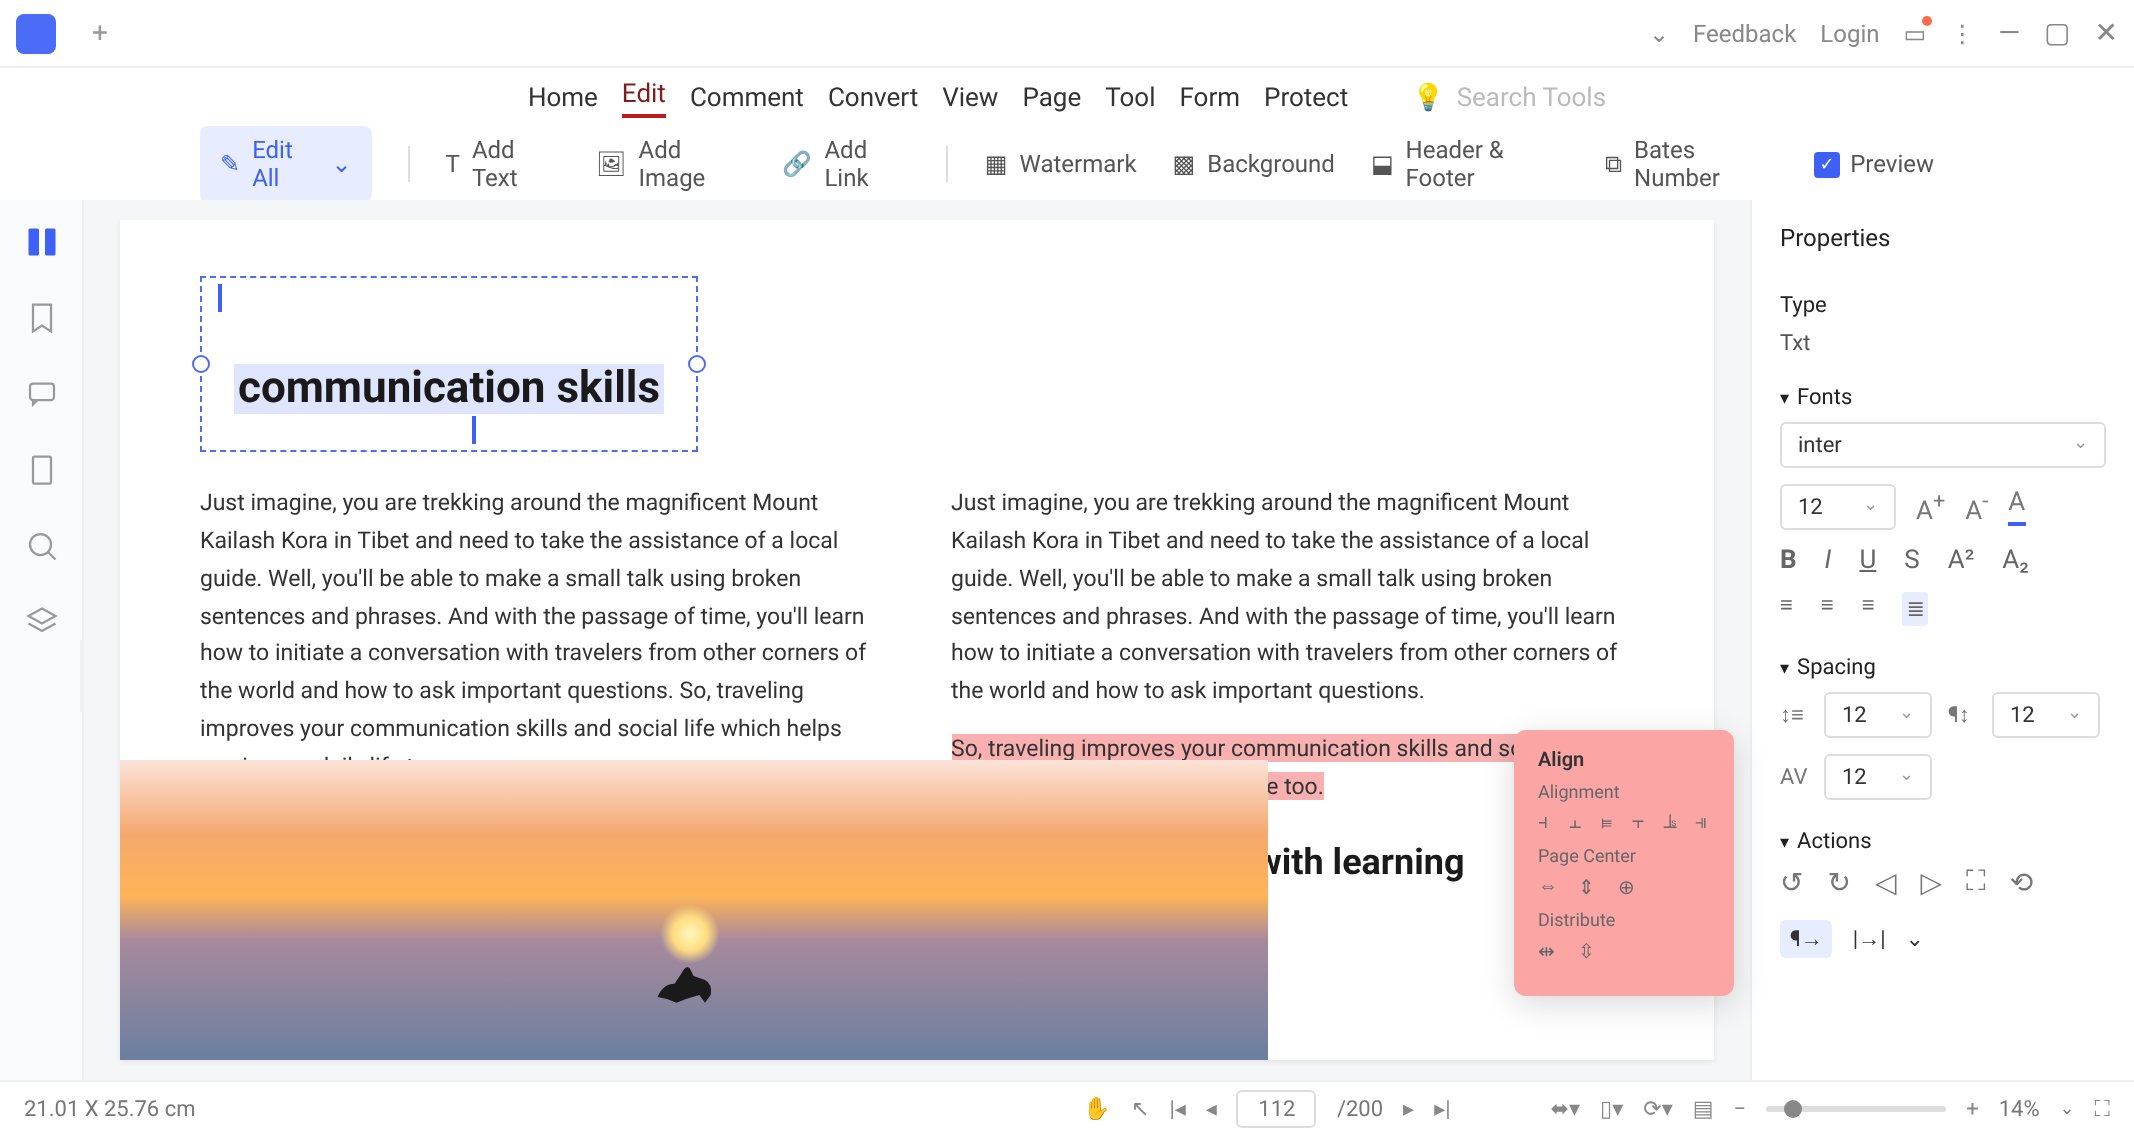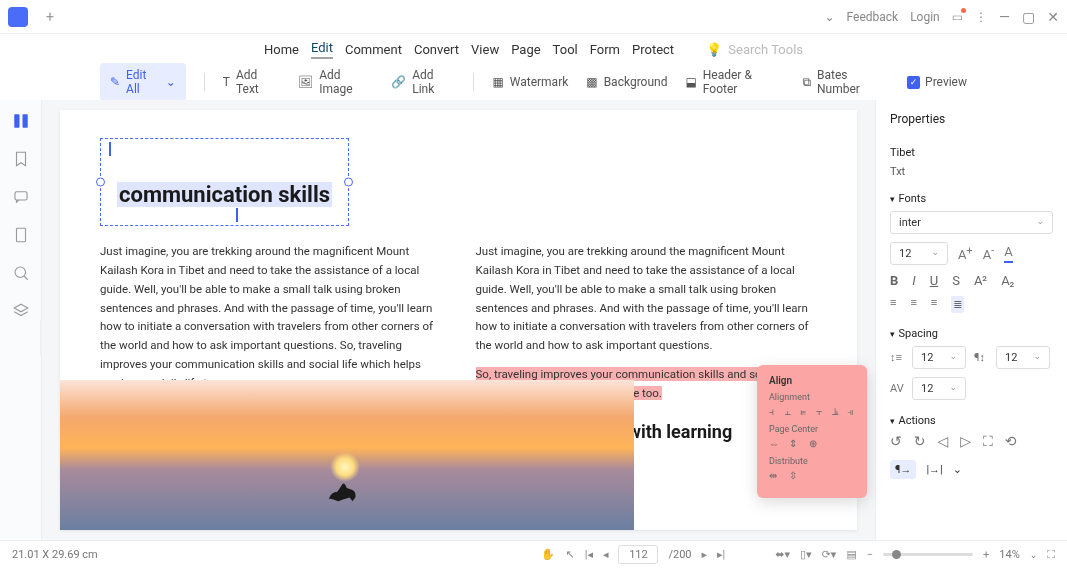--- a/index.html
+++ b/index.html
@@ -6,21 +6,21 @@
 body{width:1067px;height:571px;background:#fff;overflow:hidden;font-size:12px;color:#333;position:relative}
 .titlebar{height:34px;display:flex;align-items:center;padding:0 8px;border-bottom:1px solid #eee}
 .app-logo{width:20px;height:20px;background:#4a6cf7;border-radius:4px;margin-right:10px}
 .tab{display:flex;align-items:center;padding:4px 10px;font-size:12px;color:#333}
 .tab-close{margin-left:10px;color:#999;cursor:pointer}
 .tab-add{margin-left:8px;color:#999;font-size:14px;cursor:pointer}
 .title-right{margin-left:auto;display:flex;align-items:center;gap:12px;color:#888;font-size:12px}
 .title-right .win{font-size:14px;color:#888}
 .topnav{height:30px;display:flex;align-items:center;justify-content:center;gap:12px;font-size:13px;color:#333}
 .topnav .item{cursor:pointer}
-.topnav .active{color:#0c4a6e;border-bottom:2px solid #a3a3a3;padding-bottom:2px}
+.topnav .active{color:#7f1d1d;border-bottom:2px solid #b91c1c;padding-bottom:2px}
 .search-tools{display:flex;align-items:center;gap:6px;color:#bbb;margin-left:20px}
 .toolbar{height:36px;display:flex;align-items:center;padding:0 100px;gap:18px;font-size:12px;color:#555}
 .tool-btn{display:flex;align-items:center;gap:6px;cursor:pointer}
 .edit-all{background:#e7edff;color:#3e60f5;padding:5px 10px;border-radius:4px}
 .tool-sep{width:1px;height:18px;background:#ddd}
 .preview{margin-left:auto;display:flex;align-items:center;gap:5px}
 .chk{width:13px;height:13px;background:#3e60f5;border-radius:2px;display:inline-flex;align-items:center;justify-content:center;color:#fff;font-size:9px}
 .main{display:flex;height:440px;position:relative}
 .leftbar{width:42px;background:#fafbfc;border-right:1px solid #eee;display:flex;flex-direction:column;align-items:center;padding-top:12px;gap:20px}
 .leftbar .ic{width:18px;height:18px;color:#999;cursor:pointer}
@@ -233,21 +233,21 @@
     <div class="sub">Distribute</div>
     <div class="row">
       <span>⇹</span>
       <span>⇳</span>
     </div>
   </div>
 
   <div class="rightpanel">
     <div class="lbl">Properties</div>
     <div class="section">
-      <div class="sublbl">Tibet</div>
+      <div class="sublbl">Type</div>
       <div class="val">Txt</div>
     </div>
     <div class="section">
       <div class="sublbl"><span class="caret">▾</span><span>Fonts</span></div>
       <div class="dd">
           <span>inter</span>
           <span class="arrow">⌄</span>
         </div>
       <div class="fontrow">
         <div class="dd">
@@ -310,21 +310,21 @@
       <div class="pickrow">
         <span class="sel">¶→</span>
         <span>|→|</span>
         <span>⌄</span>
       </div>
     </div>
   </div>
 </div>
 
 <div class="statusbar">
-  <span>21.01 X 29.69 cm</span>
+  <span>21.01 X 25.76 cm</span>
   <span class="grow"></span>
   <span class="ic">✋</span>
   <span class="ic">↖</span>
   <span class="ic">|◂</span>
   <span class="ic">◂</span>
   <span class="pg">112</span>
   <span>/200</span>
   <span class="ic">▸</span>
   <span class="ic">▸|</span>
   <span style="width:30px"></span>

